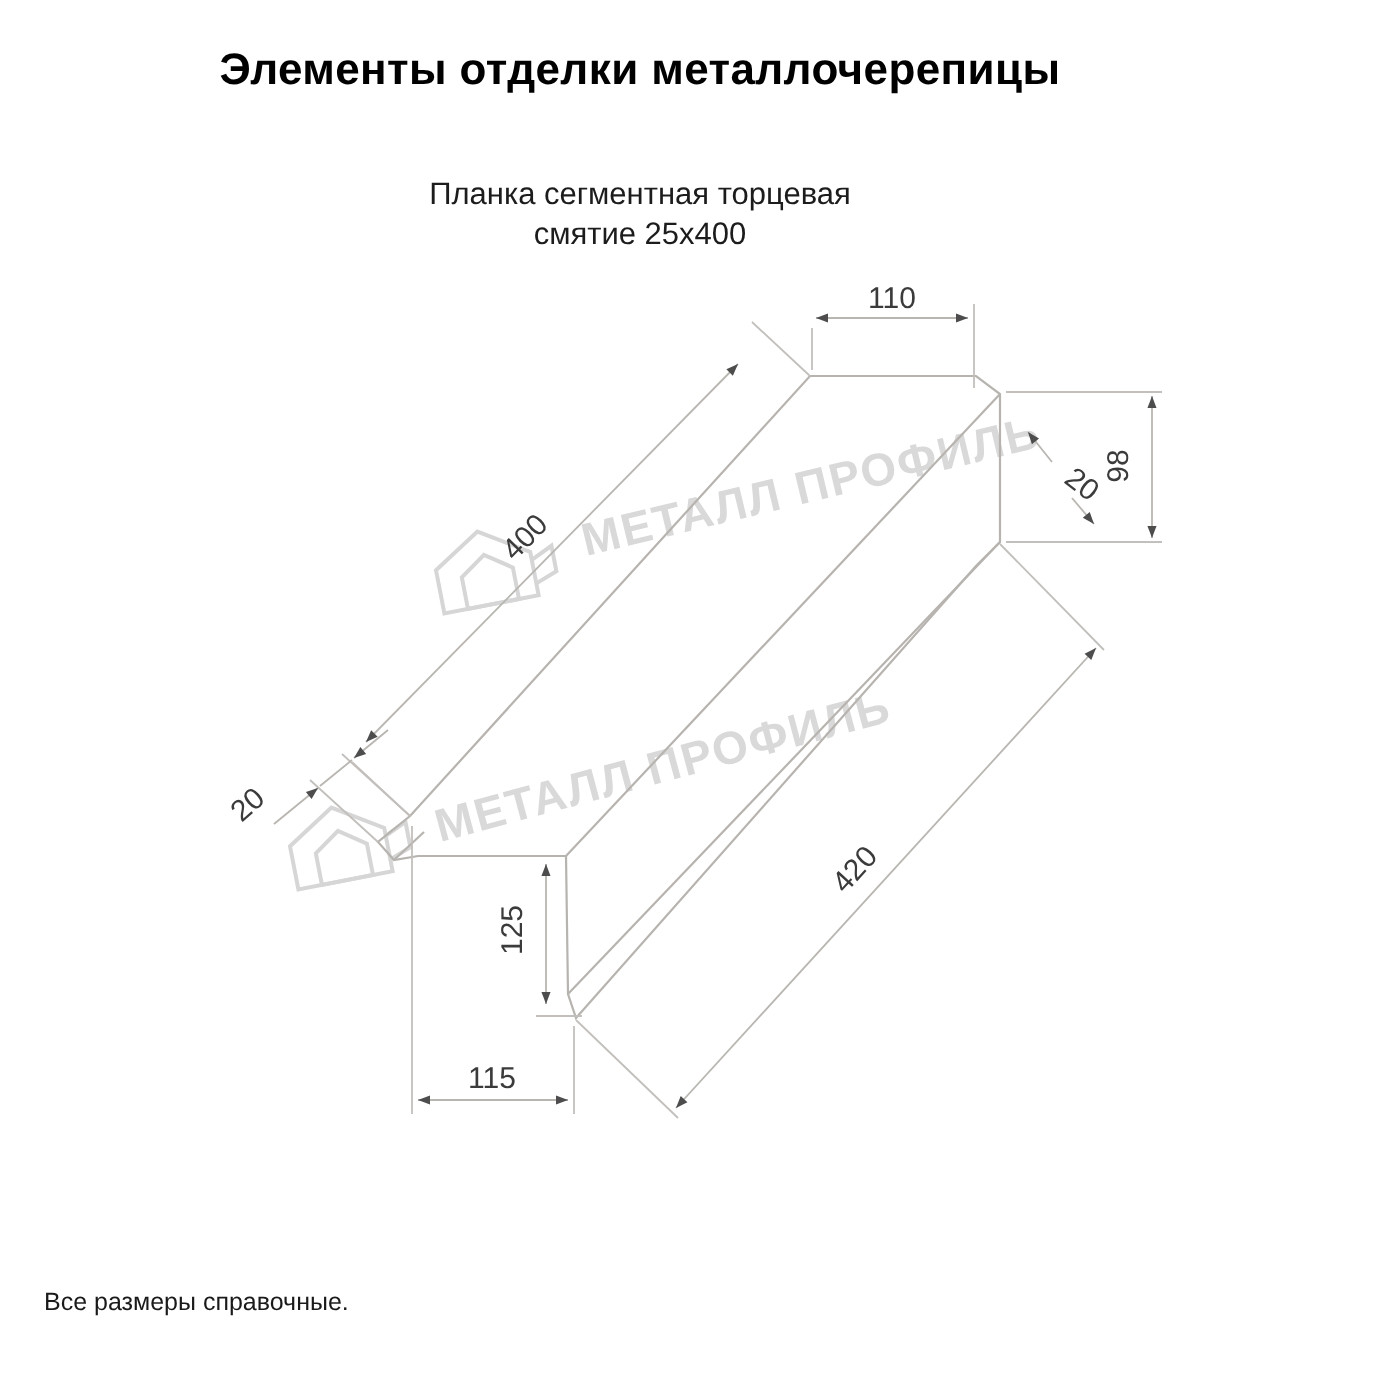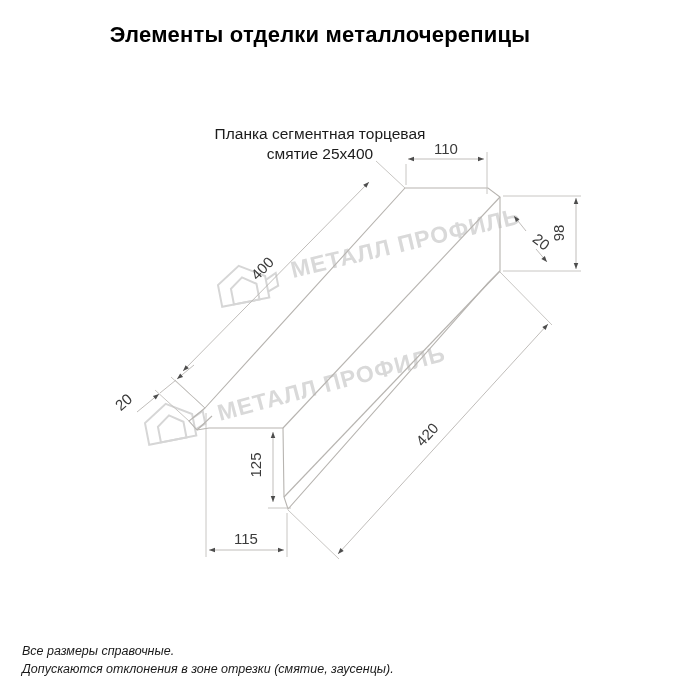--- a/index.html
+++ b/index.html
@@ -1,22 +1,22 @@
 <!DOCTYPE html>
 <html><head>
 <meta charset="utf-8">
 <style>
   html,body{margin:0;padding:0;background:#ffffff;}
   .page{position:relative;width:640px;height:700px;background:#ffffff;overflow:hidden;
         font-family:"Liberation Sans", sans-serif;}
   .title{position:absolute;top:22px;left:0;width:100%;text-align:center;
          font-size:22px;font-weight:bold;color:#000000;letter-spacing:0.2px;}
   .subtitle{position:absolute;top:88px;left:0;width:100%;text-align:center;
-            font-size:15.5px;line-height:19.5px;color:#1c1c1c;margin-top:36px;}
-  .footer{position:absolute;top:643px;left:22px;font-size:12.5px;line-height:17.5px;color:#1a1a1a;font-style:italic;}
+            font-size:15.5px;line-height:19.5px;color:#1c1c1c;}
+  .footer{position:absolute;top:643px;left:22px;font-size:12.5px;line-height:17.5px;color:#1a1a1a;}
   svg.drawing{position:absolute;left:0;top:0;width:700px;height:700px;}
   .obj{stroke:#b7b4b0;stroke-width:1.1;fill:none;}
   .ext{stroke:#c2bfbc;stroke-width:0.9;fill:none;}
   .dimline{stroke:#b9b6b2;stroke-width:0.9;fill:none;}
   .dimtxt{font-family:"Liberation Sans", sans-serif;font-size:15px;fill:#3b3b3b;}
   .wm{fill:#d9d9d9;font-family:"Liberation Sans", sans-serif;font-weight:bold;
       font-size:23px;letter-spacing:1px;}
   .wm-frag{fill:#e3e3e3;font-family:"Liberation Sans", sans-serif;font-weight:bold;font-size:22px;}
   .wmlogo{stroke:#d6d6d6;stroke-width:2;fill:none;}
 </style>
@@ -118,16 +118,15 @@
     <g>
       <line class="ext" x1="206" y1="413" x2="206" y2="557"></line>
       <line class="ext" x1="287" y1="513" x2="287" y2="557"></line>
       <line class="dimline" x1="209" y1="550" x2="284" y2="550" marker-start="url(#arw)" marker-end="url(#arw)"></line>
       <text class="dimtxt" x="246" y="544" text-anchor="middle">115</text>
     </g>
   </svg>
 
   <div class="footer">
     <div>Все размеры справочные.</div>
-    <div>Допускаются отклонения в зоне отрезки (смятие, заусенцы).</div>
   </div>
 
 </div>
 
 </body></html>

